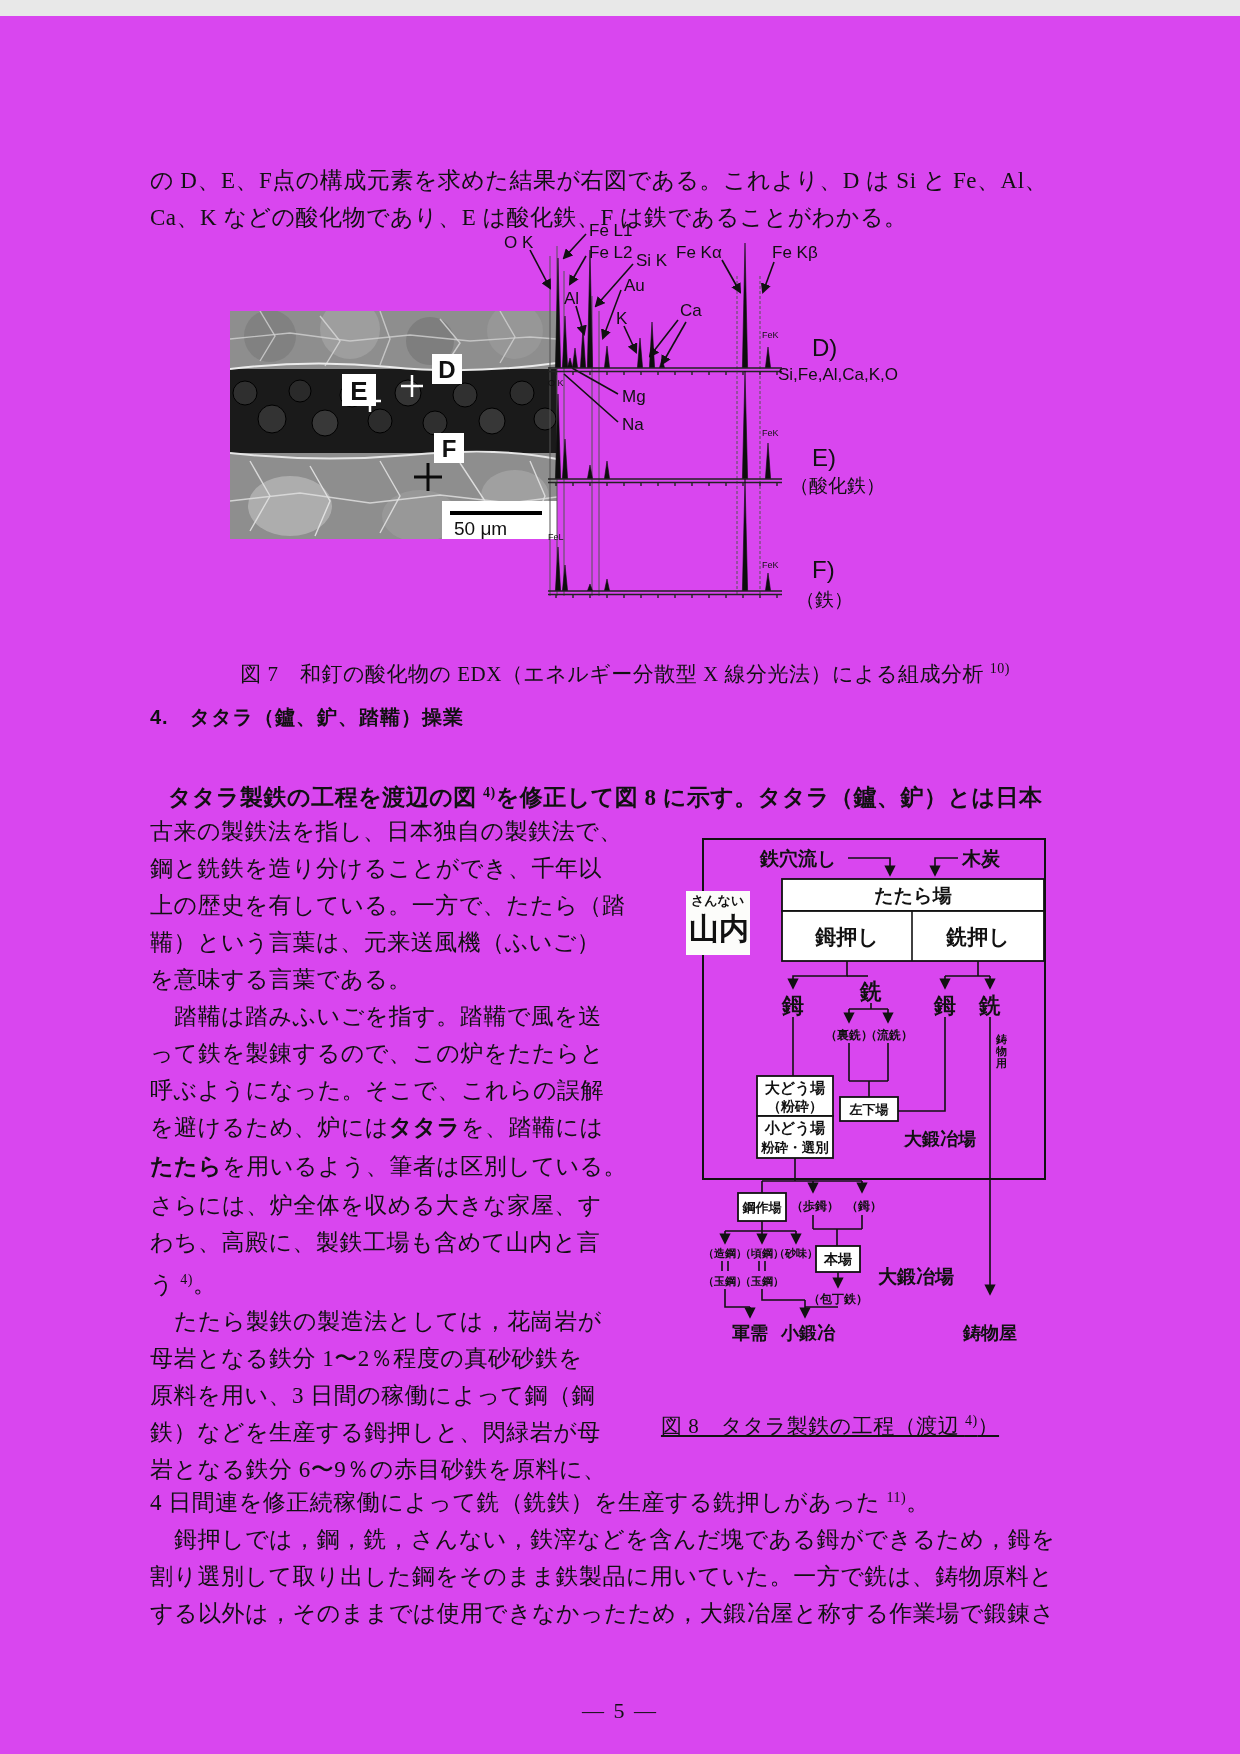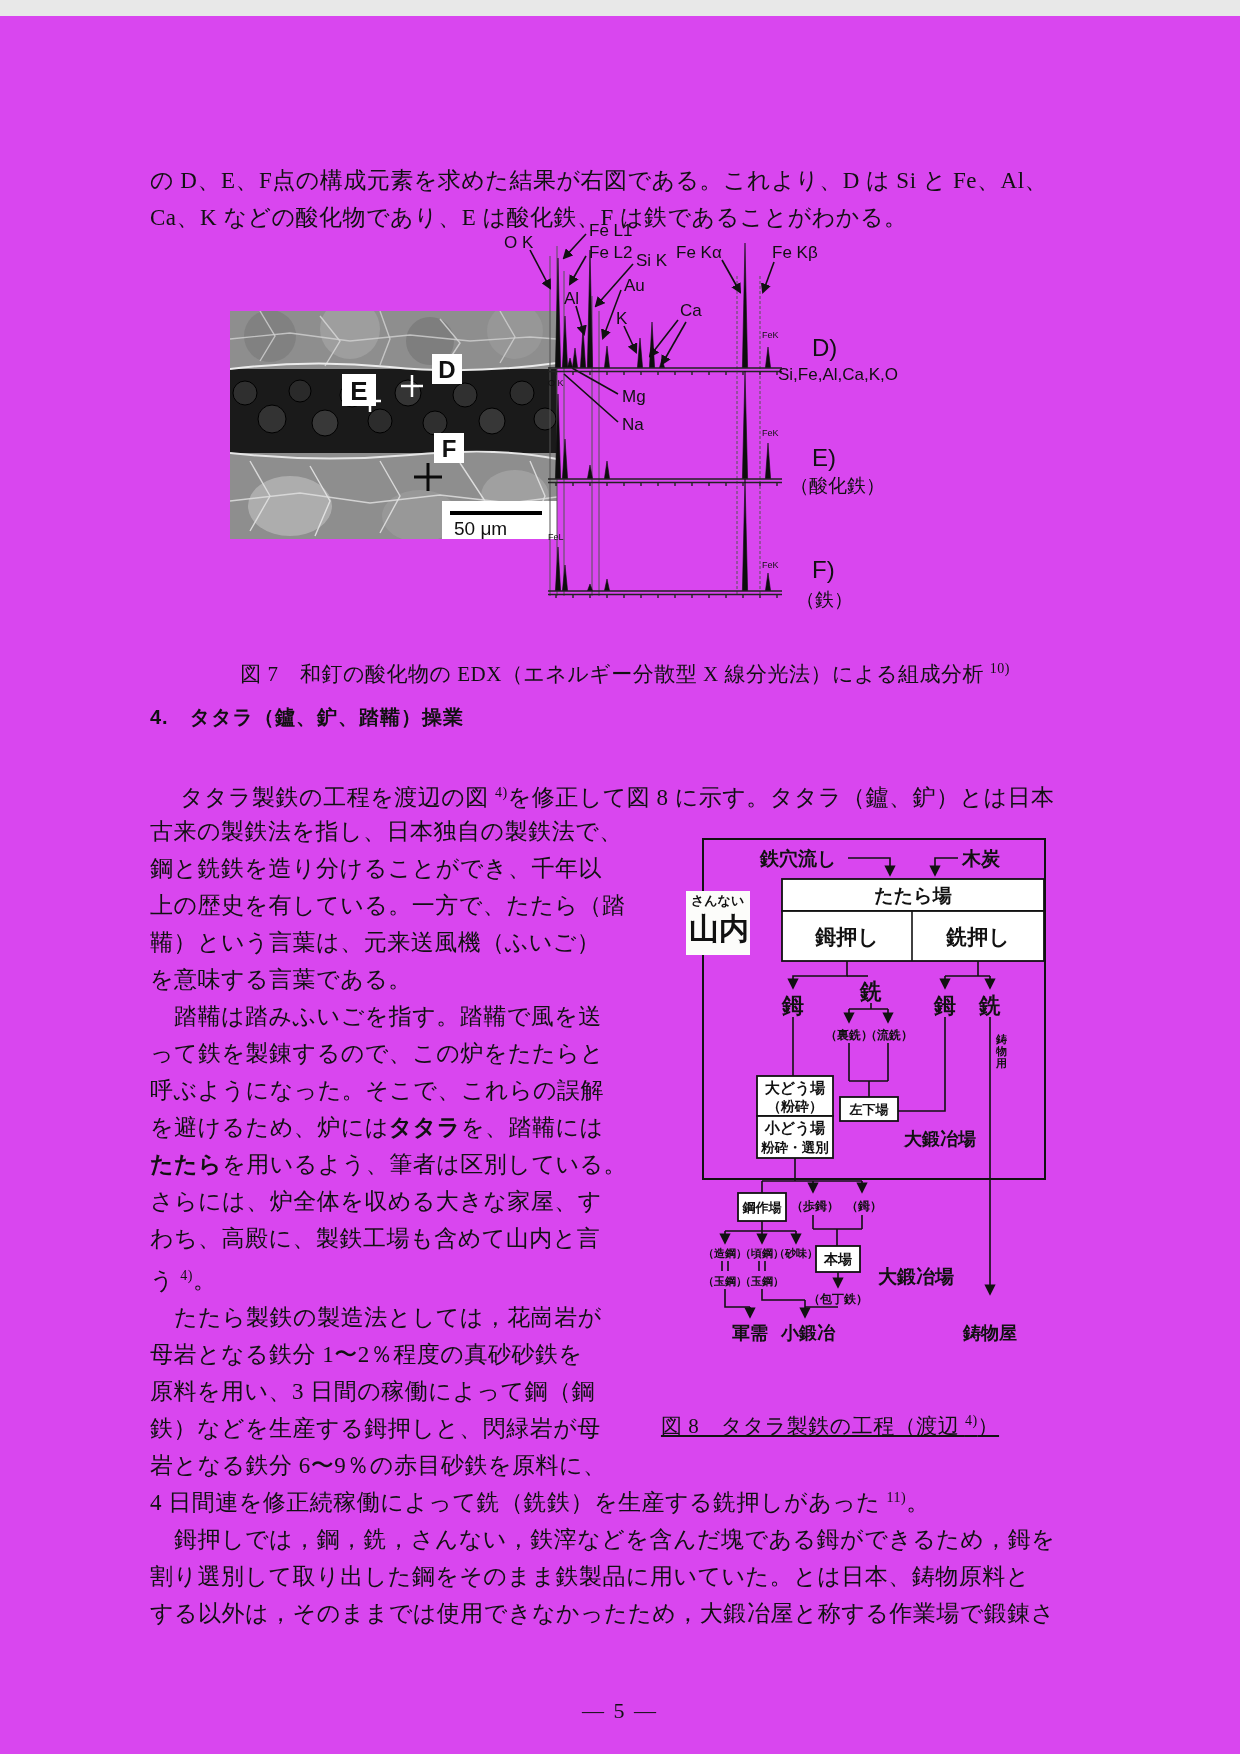--- a/index.html
+++ b/index.html
@@ -3,21 +3,21 @@
 <meta charset="utf-8">
 <style>
   html,body{margin:0;padding:0;background:#e8e8e8;}
   #page{position:relative;width:1240px;height:1754px;background:#d946ef;margin:16px auto;
         font-family:"Liberation Serif","DejaVu Serif",serif;color:#111;overflow:hidden;}
   .abs{position:absolute;}
   .tblock{font-size:23px;line-height:37px;letter-spacing:.5px;}
   .tl{white-space:nowrap;}
   .ind{text-indent:24px;}
   .sup{font-size:14px;vertical-align:8px;}
-  .b{font-weight:bold;font-family:Liberation Serif, serif;}
+  .b{font-weight:bold;font-family:Liberation Mono, monospace;}
   .caption{font-size:21px;text-align:center;letter-spacing:.5px;}
   .heading{font-size:20px;font-weight:bold;font-family:"Liberation Sans","DejaVu Sans",sans-serif;letter-spacing:1px;}
   .pagenum{width:100%;text-align:center;font-size:22px;letter-spacing:2px;}
   svg text{font-family:"Liberation Sans","DejaVu Sans",sans-serif;fill:#111;}
   .fl{stroke:#111;stroke-width:1.6;fill:none;}
   .flbox{stroke:#111;stroke-width:1.8;fill:#fff;}
   .gb{font-weight:bold;}
 </style>
 </head>
 <body>
@@ -158,21 +158,21 @@
       </marker>
     </defs>
   </svg>
 
   <div class="abs caption" style="left:150px;top:644px;width:950px;">
       <div class="tl"><span>図 7　和釘の酸化物の EDX（エネルギー分散型 X 線分光法）による組成分析 </span><span class="sup">10)</span></div>
     </div>
 
   <div class="abs heading" style="left:150px;top:688px;">4.　タタラ（鑪、鈩、踏鞴）操業</div>
 
-  <div class="abs tblock" style="left:156px;top:758px;width:952px;">
+  <div class="abs tblock" style="left:144px;top:758px;width:952px;font-weight:bold;">
       <div class="tl ind"><span>タタラ製鉄の工程を渡辺の図 </span><span class="sup">4)</span><span>を修正して図 8 に示す。タタラ（鑪、鈩）とは日本</span></div>
     </div>
 
   <div class="abs tblock" style="left:150px;top:797px;width:478px;">
       <div class="tl"><span>古来の製鉄法を指し、日本独自の製鉄法で、</span></div>
       <div class="tl"><span>鋼と銑鉄を造り分けることができ、千年以</span></div>
       <div class="tl"><span>上の歴史を有している。一方で、たたら（踏</span></div>
       <div class="tl"><span>鞴）という言葉は、元来送風機（ふいご）</span></div>
       <div class="tl"><span>を意味する言葉である。</span></div>
       <div class="tl ind"><span>踏鞴は踏みふいごを指す。踏鞴で風を送</span></div>
@@ -280,19 +280,19 @@
     <text x="400" y="588" font-size="18" class="gb" text-anchor="middle">鋳物屋</text>
   </svg>
 
   <div class="abs caption" style="left:660px;top:1396px;width:340px;text-decoration:underline;">
       <div class="tl"><span>図 8　タタラ製鉄の工程（渡辺 </span><span class="sup">4)</span><span>）</span></div>
     </div>
 
   <div class="abs tblock" style="left:150px;top:1463px;width:952px;">
       <div class="tl"><span>4 日間連を修正続稼働によって銑（銑鉄）を生産する銑押しがあった </span><span class="sup">11)</span><span>。</span></div>
       <div class="tl ind"><span>鉧押しでは，鋼，銑，さんない，鉄滓などを含んだ塊である鉧ができるため，鉧を</span></div>
-      <div class="tl"><span>割り選別して取り出した鋼をそのまま鉄製品に用いていた。とは日本、鋳物原料と</span></div>
+      <div class="tl"><span>割り選別して取り出した鋼をそのまま鉄製品に用いていた。一方で銑は、鋳物原料と</span></div>
       <div class="tl"><span>する以外は，そのままでは使用できなかったため，大鍛冶屋と称する作業場で鍛錬さ</span></div>
     </div>
 
   <div class="abs pagenum" style="top:1682px;">―  5  ―</div>
 
 </div>
 
 </body></html>

